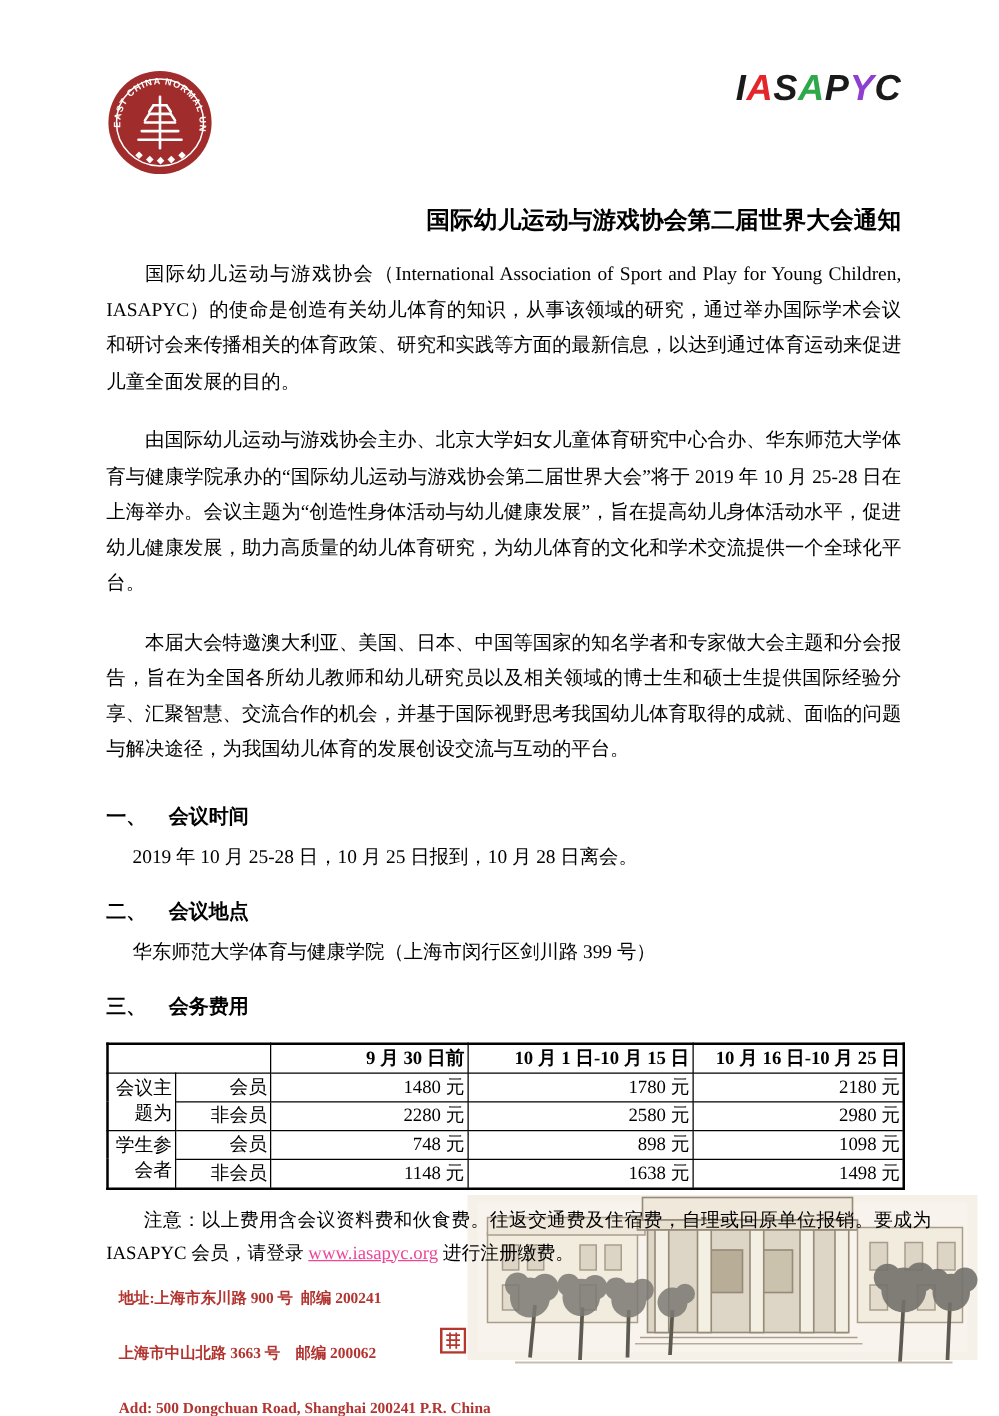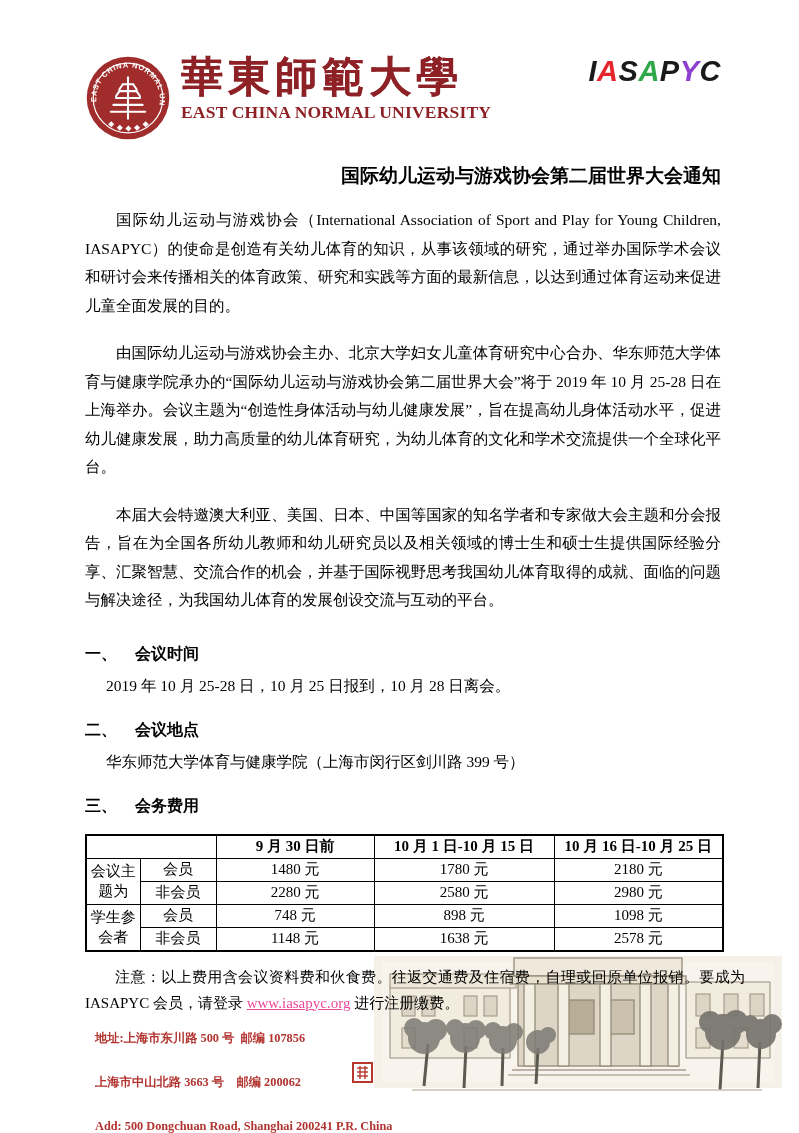--- a/index.html
+++ b/index.html
@@ -42,21 +42,21 @@
   .sec-num { display:inline-block; width:50px; }
   .sec-body { font-size:15.5px; line-height:30px; padding-left:21px; margin-top:2px; }
 
   
   table.fees {
     margin-top:13px; border-collapse:collapse; font-size:15px;
     border:2px solid #000; table-layout:fixed; width:637px;
   }
   table.fees th, table.fees td {
     border:1px solid #000; height:22px; padding:0 2px;
-    text-align:center; vertical-align:middle;
+    text-align:right; vertical-align:middle;
   }
   table.fees th { font-weight:bold; border-bottom:1.5px solid #000; }
   table.fees tr.group-start td { border-top:1.5px solid #000; }
   table.fees td.group-cell { line-height:1.35; }
 
   
   .note {
     margin-top:12px; font-size:15px; line-height:26px; text-align:justify;
     text-indent:2em; width:660px; position:relative; z-index:2;
   }
@@ -196,24 +196,20 @@
               <line x1="60" y1="42" x2="64" y2="48"></line>
           </g>
           <g fill="#ffffff">
             <rect x="28" y="78" width="5" height="5" transform="rotate(45 30.5 80.5)"></rect>
             <rect x="38" y="82" width="5" height="5" transform="rotate(45 40.5 84.5)"></rect>
             <rect x="48" y="83" width="5" height="5" transform="rotate(45 50.5 85.5)"></rect>
             <rect x="58" y="82" width="5" height="5" transform="rotate(45 60.5 84.5)"></rect>
             <rect x="68" y="78" width="5" height="5" transform="rotate(45 70.5 80.5)"></rect>
           </g>
         </svg>
-      </div>
-      <div class="wordmark">
-        <div class="calligraphy">華東師範大學</div>
-        <div class="univ-en">EAST CHINA NORMAL UNIVERSITY</div>
       </div>
       <div class="iasapyc">
         <span style="color: rgb(26, 26, 26);">I</span><span style="color: rgb(228, 37, 44);">A</span><span style="color: rgb(26, 26, 26);">S</span><span style="color: rgb(47, 168, 76);">A</span><span style="color: rgb(26, 26, 26);">P</span><span style="color: rgb(143, 63, 208);">Y</span><span style="color: rgb(26, 26, 26);">C</span>
       </div>
     </div>
 
     <div class="doc-title">国际幼儿运动与游戏协会第二届世界大会通知</div>
 
     <p class="para">国际幼儿运动与游戏协会（International Association of Sport and Play for Young Children, IASAPYC）的使命是创造有关幼儿体育的知识，从事该领域的研究，通过举办国际学术会议和研讨会来传播相关的体育政策、研究和实践等方面的最新信息，以达到通过体育运动来促进儿童全面发展的目的。</p>
     <p class="para">由国际幼儿运动与游戏协会主办、北京大学妇女儿童体育研究中心合办、华东师范大学体育与健康学院承办的“国际幼儿运动与游戏协会第二届世界大会”将于 2019 年 10 月 25-28 日在上海举办。会议主题为“创造性身体活动与幼儿健康发展”，旨在提高幼儿身体活动水平，促进幼儿健康发展，助力高质量的幼儿体育研究，为幼儿体育的文化和学术交流提供一个全球化平台。</p>
@@ -267,30 +263,30 @@
         <td rowspan="2" class="group-cell">学生参会者</td>
         <td>会员</td>
         <td>748 元</td>
         <td>898 元</td>
         <td>1098 元</td>
       </tr>
       <tr>
         <td>非会员</td>
         <td>1148 元</td>
         <td>1638 元</td>
-        <td>2578 元</td>
+        <td>1498 元</td>
       </tr>
     </tbody>
       </table>
 
     <p class="note"><span>注意：以上费用含会议资料费和伙食费。往返交通费及住宿费，自理或回原单位报销。要成为 IASAPYC 会员，请登录 </span><a href="#">www.iasapyc.org</a><span> 进行注册缴费。</span></p>
   </div>
 
   <div class="footer-address">
-    <div>地址:上海市东川路 500 号  邮编 107856</div>
+    <div>地址:上海市东川路 900 号  邮编 200241</div>
     <div>上海市中山北路 3663 号    邮编 200062</div>
     <div>Add: 500 Dongchuan Road, Shanghai 200241 P.R. China</div>
     
     
     
   </div>
 
 </div>
 
 </body></html>

